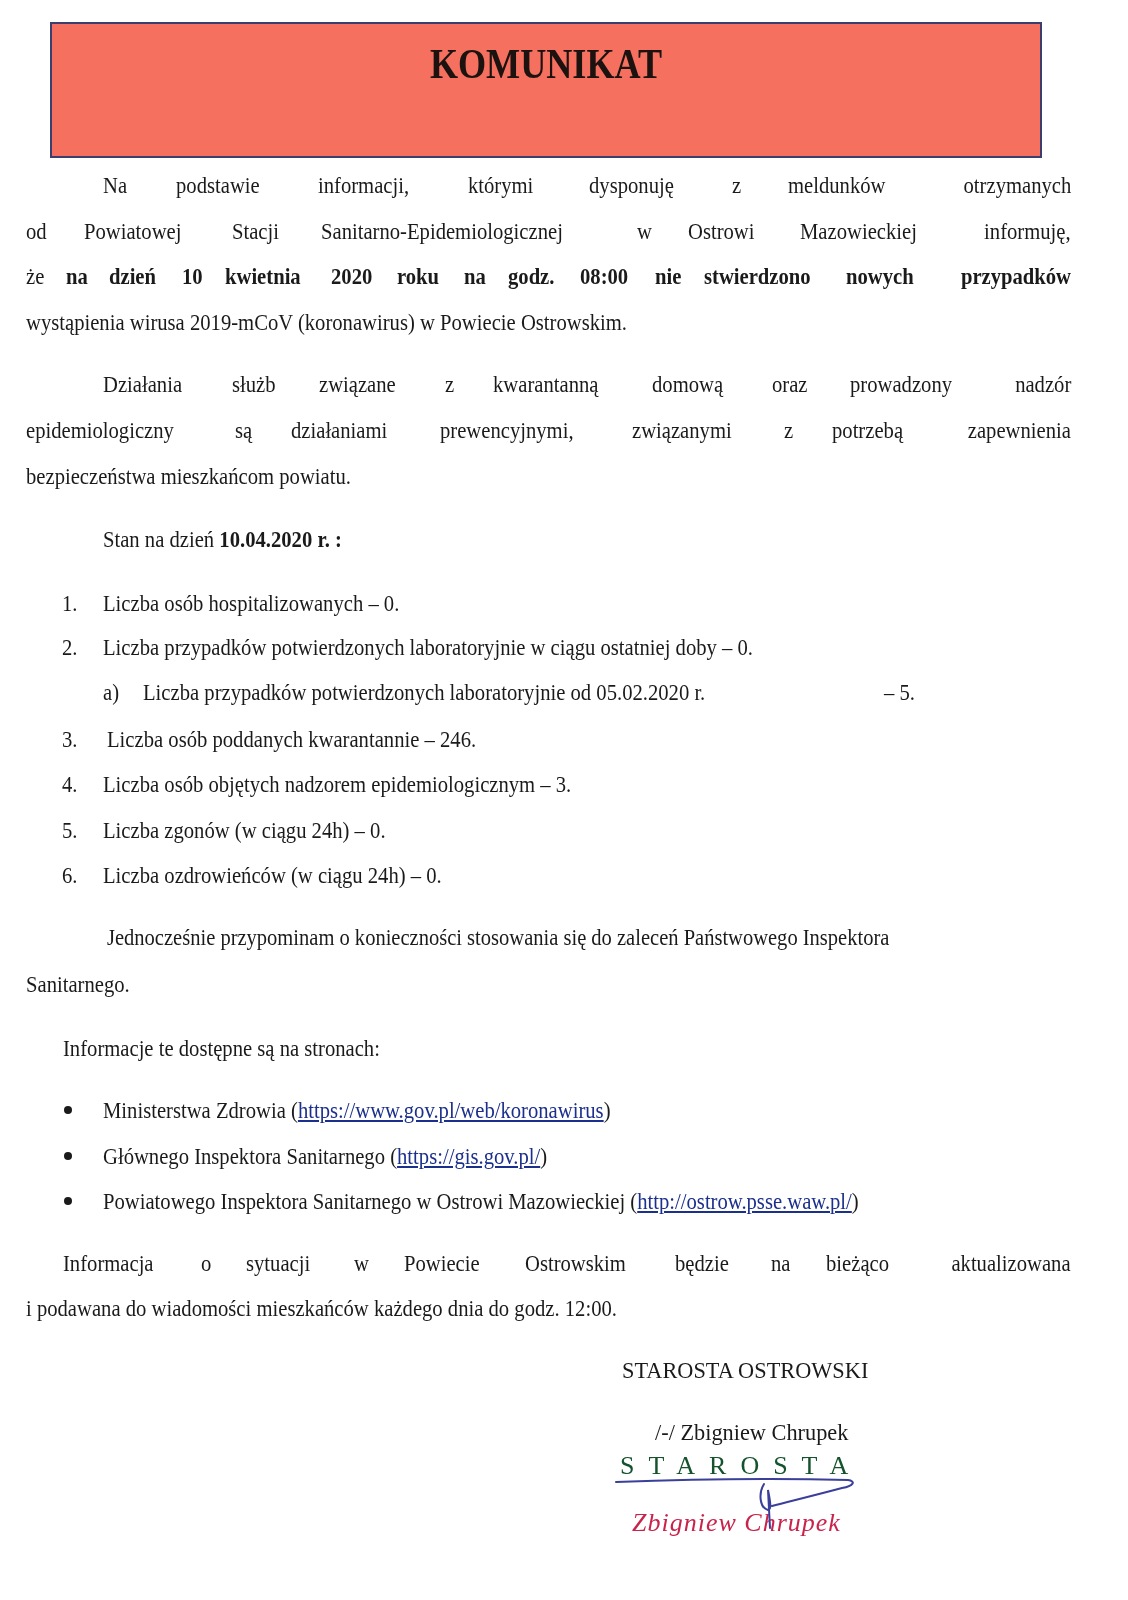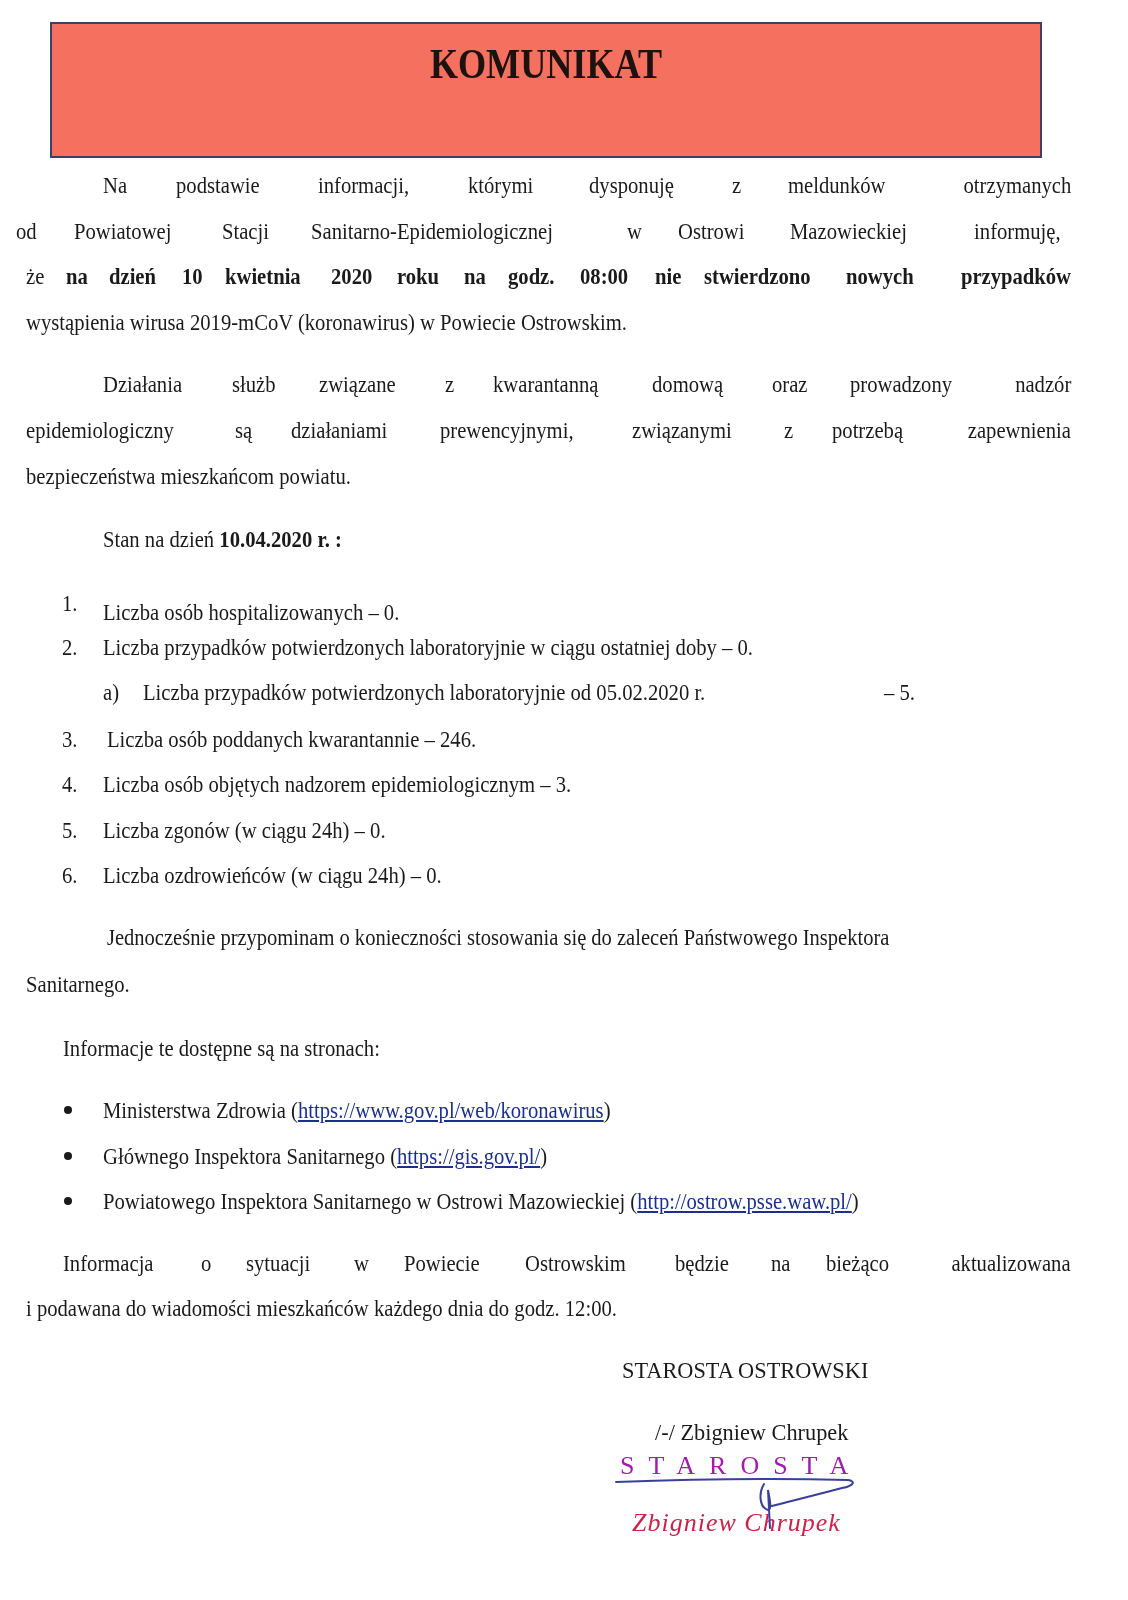--- a/index.html
+++ b/index.html
@@ -18,21 +18,21 @@
     .cond { display: inline-block; transform: scaleX(0.86); transform-origin: left center; }
 
     .just { position: absolute; font-size: 24px; line-height: 30px; display: flex;
             justify-content: space-between; white-space: nowrap; }
     .just span { display: inline-block; }
 
     .num { position: absolute; font-size: 24px; line-height: 30px; white-space: nowrap; }
     .link { color: #1b2f8c; text-decoration: underline; }
     .bullet { position: absolute; width: 8px; height: 8px; border-radius: 50%; background: #1a1a1a; }
 
-    .sig-stamp { position: absolute; font-size: 26px; color: #a21caf; letter-spacing: 14px;
+    .sig-stamp { position: absolute; font-size: 26px; color: #14532d; letter-spacing: 14px;
                  font-family: "Liberation Serif", serif; }
     .sig-name { position: absolute; font-size: 26px; color: #c9234b; font-style: italic;
                 font-family: "Liberation Serif", serif; letter-spacing: 1px; }
   </style>
 </head>
 <body>
 
 <div class="banner">
   <div class="banner-line l1"><span>KOMUNIKAT</span></div>
 </div>
@@ -41,21 +41,21 @@
   <div class="just" style="left:103px; width:968px; top:170px;">
     <span class="cond">Na</span>
     <span style="transform:scaleX(.86);transform-origin:left">podstawie</span>
     <span style="transform:scaleX(.86);transform-origin:left">informacji,</span>
     <span style="transform:scaleX(.86);transform-origin:left">którymi</span>
     <span style="transform:scaleX(.86);transform-origin:left">dysponuję</span>
     <span style="transform:scaleX(.86);transform-origin:left">z</span>
     <span style="transform:scaleX(.86);transform-origin:left">meldunków</span>
     <span style="transform:scaleX(.86);transform-origin:right">otrzymanych</span>
   </div>
-  <div class="just" style="left:16px; width:1045px; top:216px;">
+  <div class="just" style="left:26px; width:1045px; top:216px;">
     <span style="transform:scaleX(.86);transform-origin:left">od</span>
     <span style="transform:scaleX(.86);transform-origin:left">Powiatowej</span>
     <span style="transform:scaleX(.86);transform-origin:left">Stacji</span>
     <span style="transform:scaleX(.86);transform-origin:left">Sanitarno-Epidemiologicznej</span>
     <span style="transform:scaleX(.86);transform-origin:left">w</span>
     <span style="transform:scaleX(.86);transform-origin:left">Ostrowi</span>
     <span style="transform:scaleX(.86);transform-origin:left">Mazowieckiej</span>
     <span style="transform:scaleX(.86);transform-origin:right">informuję,</span>
   </div>
   <div class="just" style="left:26px; width:1045px; top:261px; font-weight:bold;">
@@ -108,21 +108,21 @@
 
 <div class="txt" style="left:103px; top:524px;">
   <span class="cond">
     <span>Stan na dzień </span><b>10.04.2020 r.</b><b> :</b>
   </span>
 </div>
 
 <div>
   <div>
     <div class="num" style="left:62px; top:588px;"><span class="cond">1.</span></div>
-    <div class="num" style="left:103px; top:588px;margin-top:9px;"><span class="cond">Liczba osób hospitalizowanych – 0.</span></div>
+    <div class="num" style="left:103px; top:588px;"><span class="cond">Liczba osób hospitalizowanych – 0.</span></div>
   </div>
   <div>
     <div class="num" style="left:62px; top:632px;"><span class="cond">2.</span></div>
     <div class="num" style="left:103px; top:632px;"><span class="cond">Liczba przypadków potwierdzonych laboratoryjnie w ciągu ostatniej doby – 0.</span></div>
   </div>
   <div>
     <div class="num" style="left:103px; top:677px;"><span class="cond">a)</span></div>
     <div class="num" style="left:143px; top:677px;"><span class="cond">Liczba przypadków potwierdzonych laboratoryjnie od  05.02.2020 r.</span></div>
     <div class="num" style="left:884px; top:677px;"><span class="cond">– 5.</span></div>
   </div>

